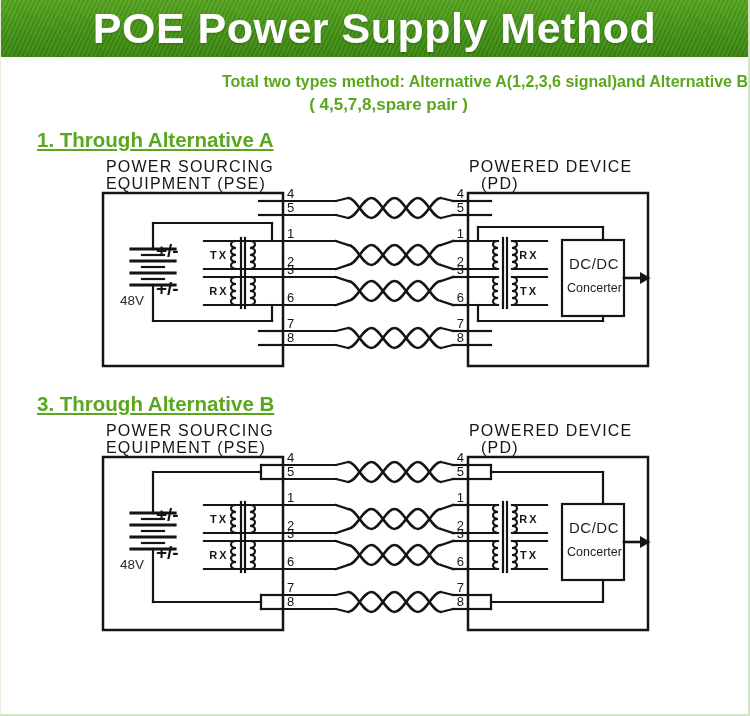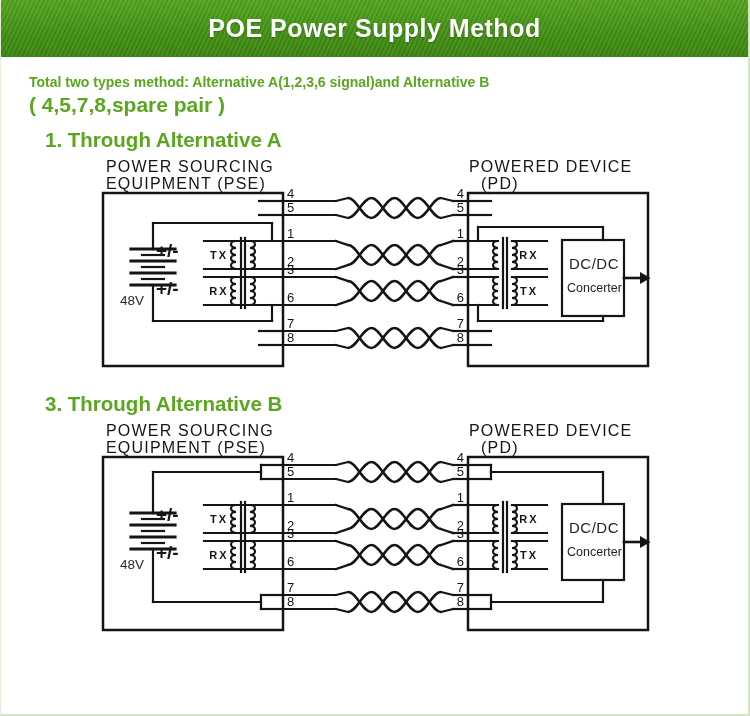--- a/index.html
+++ b/index.html
@@ -2,27 +2,27 @@
 <html style="--text-green: #5aa71f;"><head>
 <meta charset="utf-8">
 <style>
   html,body{margin:0;padding:0;background:#ffffff;}
   body{font-family:"Liberation Sans",sans-serif;}
   .page{width:750px;height:716px;box-sizing:border-box;background:#ffffff;overflow:hidden;
         border-left:1px solid #e4eedb;border-right:2px solid #d5e4c8;border-bottom:2px solid #d5e4c8;}
   .banner{height:57px;display:flex;align-items:center;justify-content:center;
           background-image:repeating-linear-gradient(115deg, rgba(255,255,255,0.06) 0 2px, rgba(0,0,0,0.06) 2px 4px),
                            linear-gradient(180deg,#55a51f 0%,#459317 50%,#3a850f 100%);}
-  .banner h1{margin:0;color:#ffffff;font-size:25px;font-weight:bold;letter-spacing:0.5px;
+  .banner h1{margin:0;color:#ffffff;font-size:43px;font-weight:bold;letter-spacing:0.5px;
              text-shadow:0 1px 2px rgba(0,0,0,0.25);text-align:right;}
   .content{padding:0 0 0 28px;}
   .intro{margin:13px 0 0;color:var(--text-green,#5aa71f);font-weight:bold;white-space:nowrap;}
-  .intro .l1{font-size:14px;line-height:24px;display:block;}
-  .intro .l2{font-size:21px;line-height:22px;display:block;}
-  h2.sec{color:var(--text-green,#5aa71f);font-size:20.5px;font-weight:bold;margin:12px 16px 3px;}
+  .intro .l1{font-size:16px;line-height:24px;display:block;text-align:right;}
+  .intro .l2{font-size:17px;line-height:22px;display:block;text-align:center;}
+  h2.sec{color:var(--text-green,#5aa71f);font-size:20.5px;font-weight:bold;margin:12px 8px 3px;text-decoration:underline;}
   h2.sec-b{margin-top:15px;}
   svg.diag{display:block;margin-left:67px;}
   .footer-note{margin:11px 0 0;color:var(--text-green,#5aa71f);font-weight:bold;font-size:17px;
                line-height:25.5px;white-space:nowrap;letter-spacing:-0.2px;}
   .footer-note span{display:block;}
 </style>
 </head>
 <body>
 
 <div class="page">

